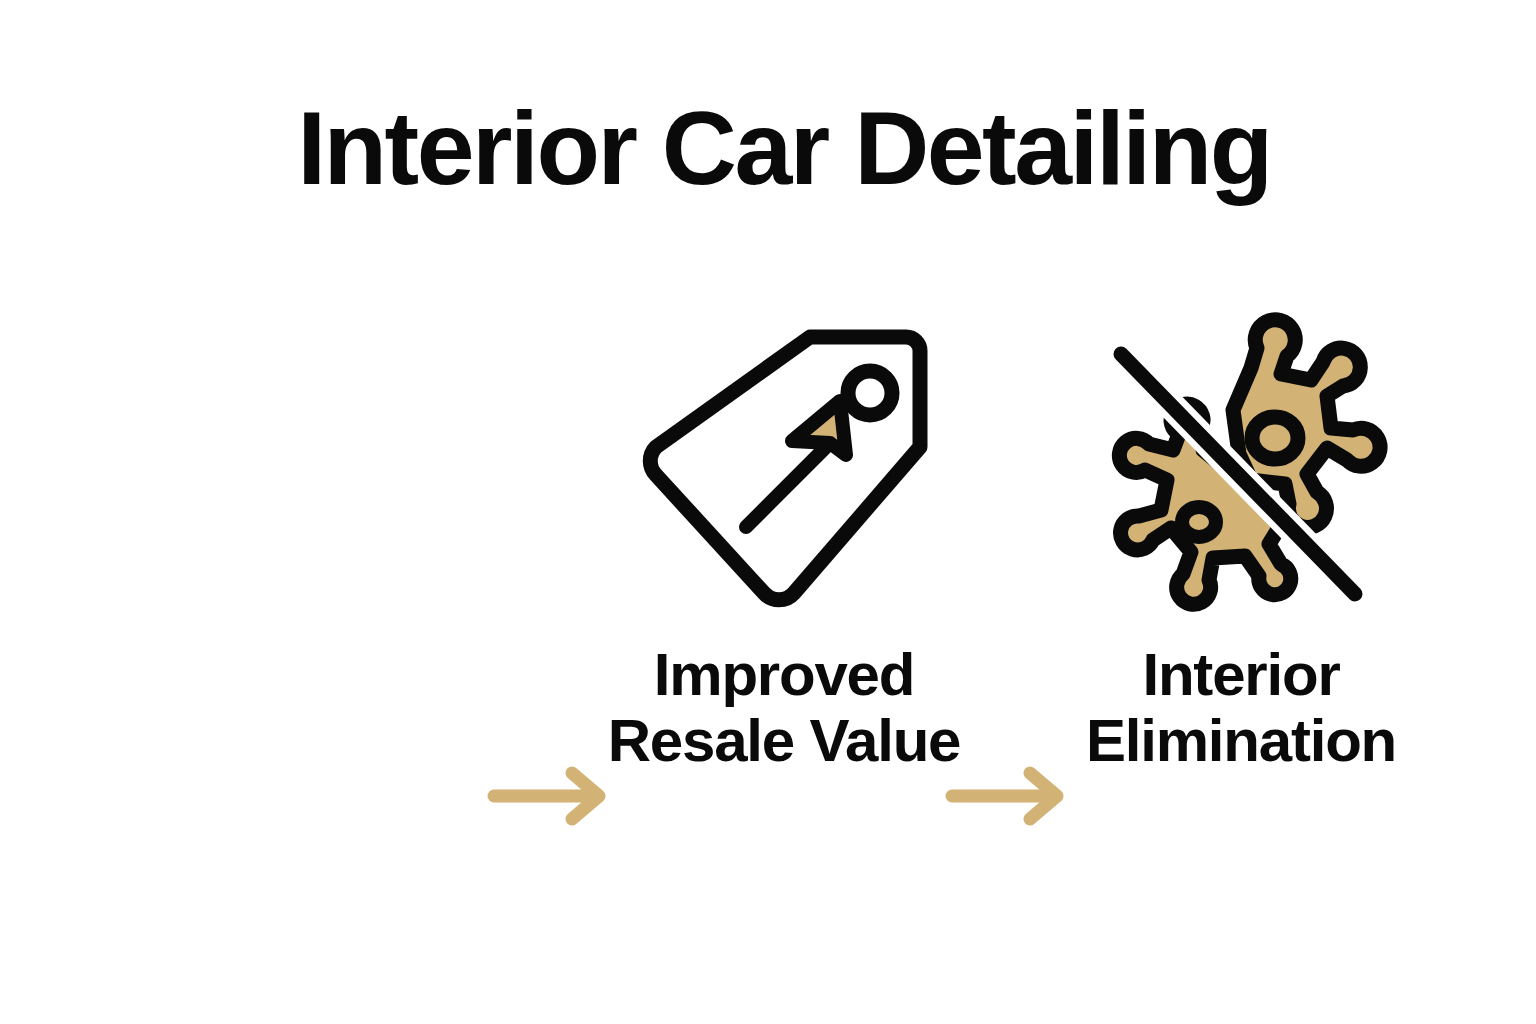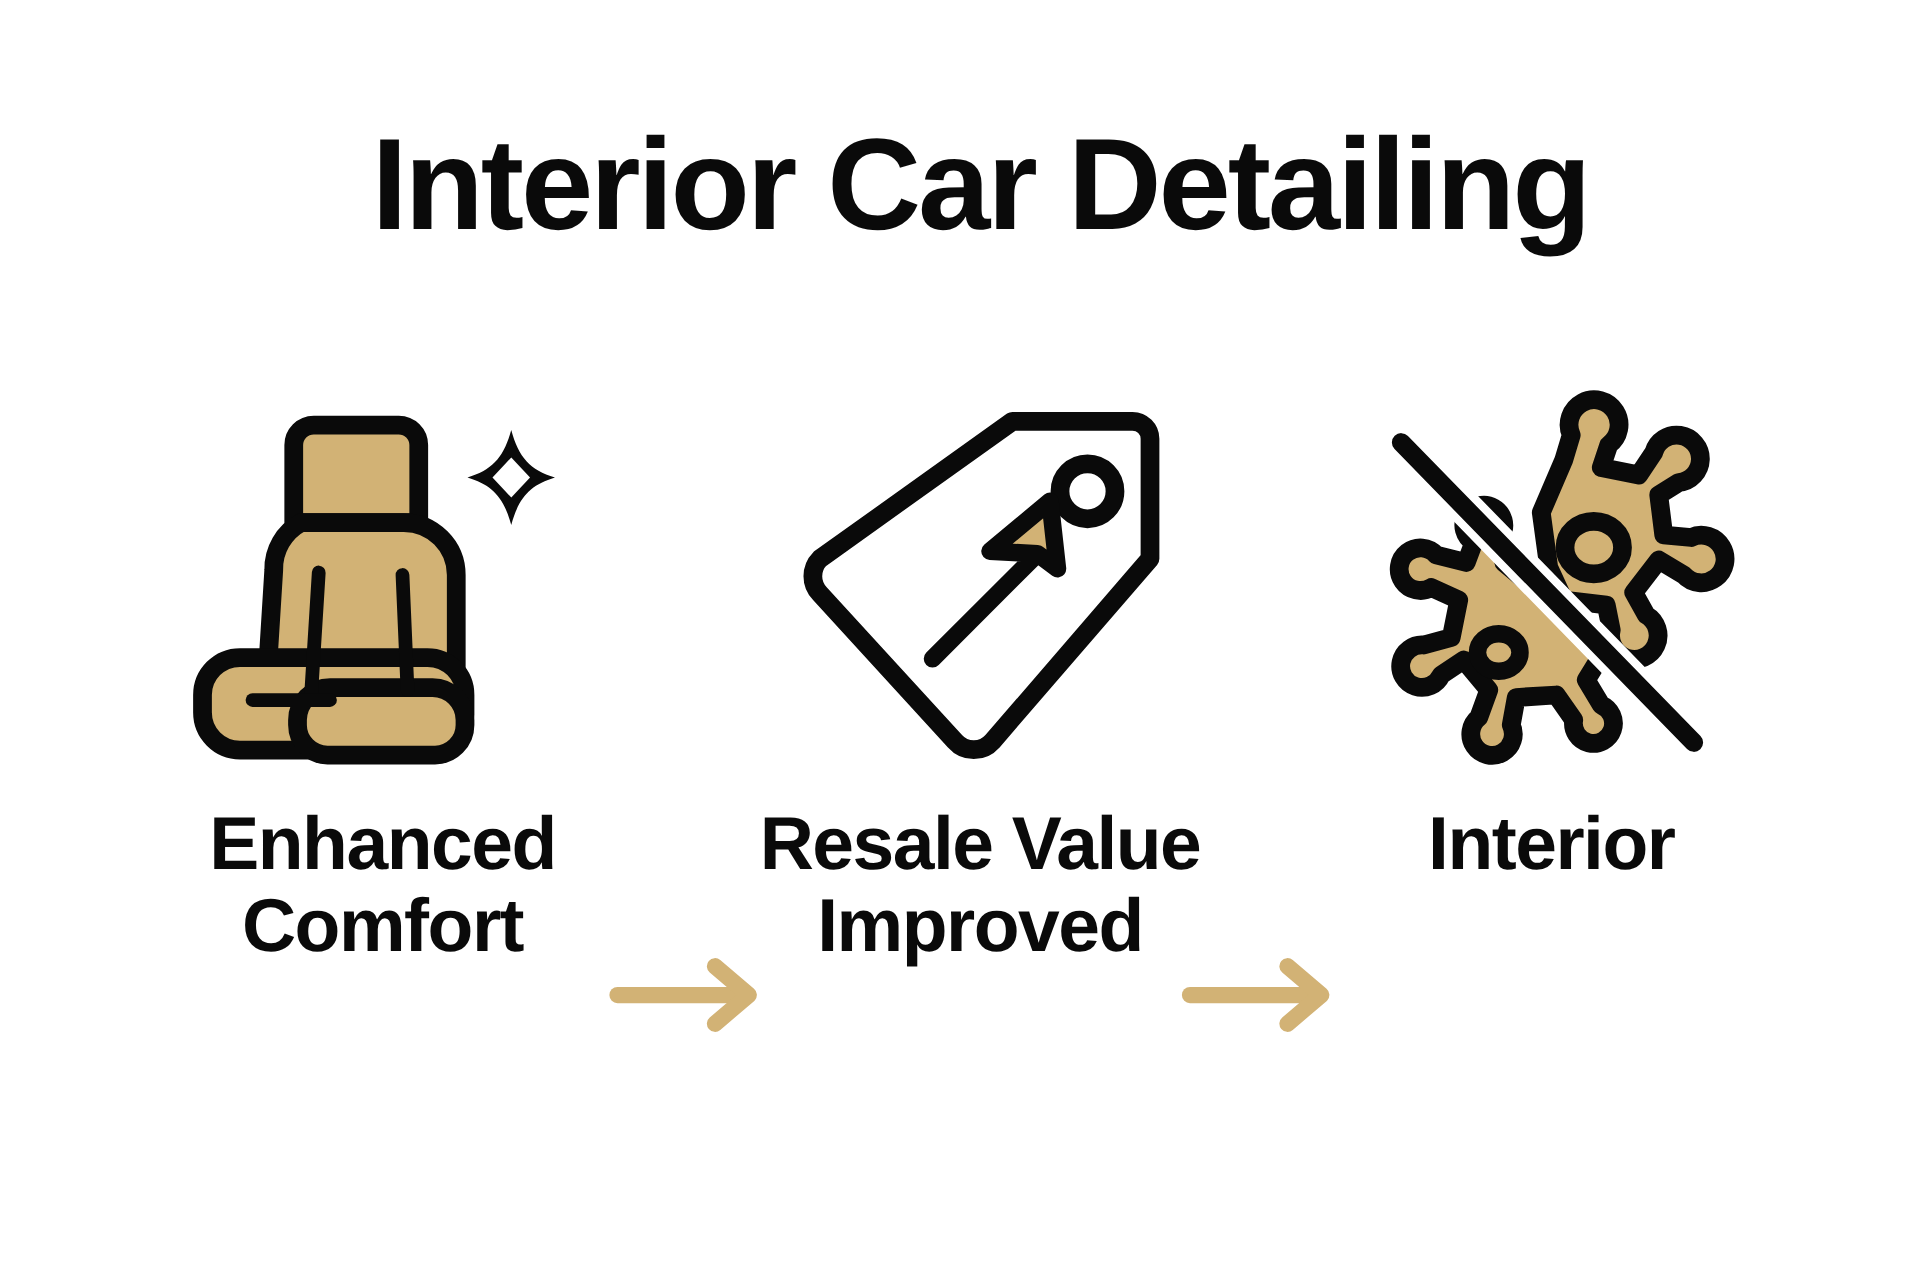--- a/index.html
+++ b/index.html
@@ -70,55 +70,20 @@
 </style>
 </head>
 <body>
 
 <div id="stage">
 
   <div class="title">Interior Car Detailing</div>
 
   <div class="row">
 
-    <div class="col col-1">
-      <div class="icon-box">
-        <svg width="320" height="310" viewBox="0 0 320 310" aria-hidden="true">
-          <g fill="none" stroke="#0a0a0a" stroke-width="15" stroke-linejoin="round" stroke-linecap="round">
-
-            <path d="M105 30 h68 a16 16 0 0 1 16 16 v62 h-100 v-62 a16 16 0 0 1 16 -16 z" fill="#D2B275"></path>
-
-            <path d="M95 108 h82 a42 42 0 0 1 42 42 v92 a26 26 0 0 1 -26 26 h-100
-                     a26 26 0 0 1 -26 -26 l6 -96 a42 42 0 0 1 22 -38 z" fill="#D2B275"></path>
-
-            <path d="M46 216 h150 a30 30 0 0 1 30 30 v16 a28 28 0 0 1 -28 28 h-152
-                     a30 30 0 0 1 -30 -30 v-14 a30 30 0 0 1 30 -30 z" fill="#D2B275"></path>
-
-            <path d="M118 240 h82 a26 26 0 0 1 26 26 v4 a24 24 0 0 1 -24 24 h-86
-                     a24 24 0 0 1 -24 -24 v-4 a26 26 0 0 1 26 -26 z" fill="#D2B275"></path>
-
-            <path d="M109 148 l-6 96" stroke-width="11"></path>
-            <path d="M176 150 l4 92" stroke-width="11"></path>
-
-            <path d="M56 250 h62" stroke-width="11"></path>
-          </g>
-
-          <path d="M263 34
-                   C269 56 278 66 298 72
-                   C278 78 269 88 263 110
-                   C257 88 248 78 228 72
-                   C248 66 257 56 263 34 Z" fill="#0a0a0a" stroke="none"></path>
-          <path d="M263 56 L278 72 L263 88 L248 72 Z" fill="#ffffff" stroke="none"></path>
-        </svg>
-      </div>
-      <div class="caption">
-        <span class="ln">Enhanced</span>
-        <span class="ln">Comfort</span>
-      </div>
-    </div>
 
     <div class="arrow arrow-1">
       <svg width="130" height="62" viewBox="0 0 130 62" aria-hidden="true">
         <g stroke="#D2B275" stroke-width="13" fill="none" stroke-linecap="round" stroke-linejoin="round">
           <line x1="8" y1="31" x2="108" y2="31"></line>
           <polyline points="86,8 113,31 86,54"></polyline>
         </g>
       </svg>
     </div>
 
@@ -135,22 +100,22 @@
           <path d="M112 212
                    L196 128
                    L158 126
                    L206 86
                    L212 140
                    L196 128
                    L112 212 Z" fill="#D2B275" stroke="#0a0a0a" stroke-width="14" stroke-linejoin="round" stroke-linecap="round"></path>
         </svg>
       </div>
       <div class="caption">
+        <span class="ln">Improved</span>
         <span class="ln">Resale Value</span>
-        <span class="ln">Improved</span>
       </div>
     </div>
 
     <div class="arrow arrow-2">
       <svg width="130" height="62" viewBox="0 0 130 62" aria-hidden="true">
         <g stroke="#D2B275" stroke-width="13" fill="none" stroke-linecap="round" stroke-linejoin="round">
           <line x1="8" y1="31" x2="108" y2="31"></line>
           <polyline points="86,8 113,31 86,54"></polyline>
         </g>
       </svg>
@@ -180,17 +145,18 @@
                      l-4 -20 -34 -4 -12 -26 -6 -44 Z" fill="#D2B275" stroke="#0a0a0a" stroke-width="15" stroke-linejoin="round" stroke-linecap="round"></path>
             <ellipse cx="184" cy="128" rx="23" ry="21" fill="#D2B275" stroke="#0a0a0a" stroke-width="15"></ellipse>
           </g>
 
           <line x1="34" y1="48" x2="268" y2="288" stroke="#ffffff" stroke-width="28" stroke-linecap="round"></line>
           <line x1="30" y1="44" x2="264" y2="284" stroke="#0a0a0a" stroke-width="15" stroke-linecap="round"></line>
         </svg>
       </div>
       <div class="caption">
         <span class="ln">Interior</span>
+        <span class="ln">Elimination</span>
       </div>
     </div>
 
   </div>
 </div>
 
 </body></html>

